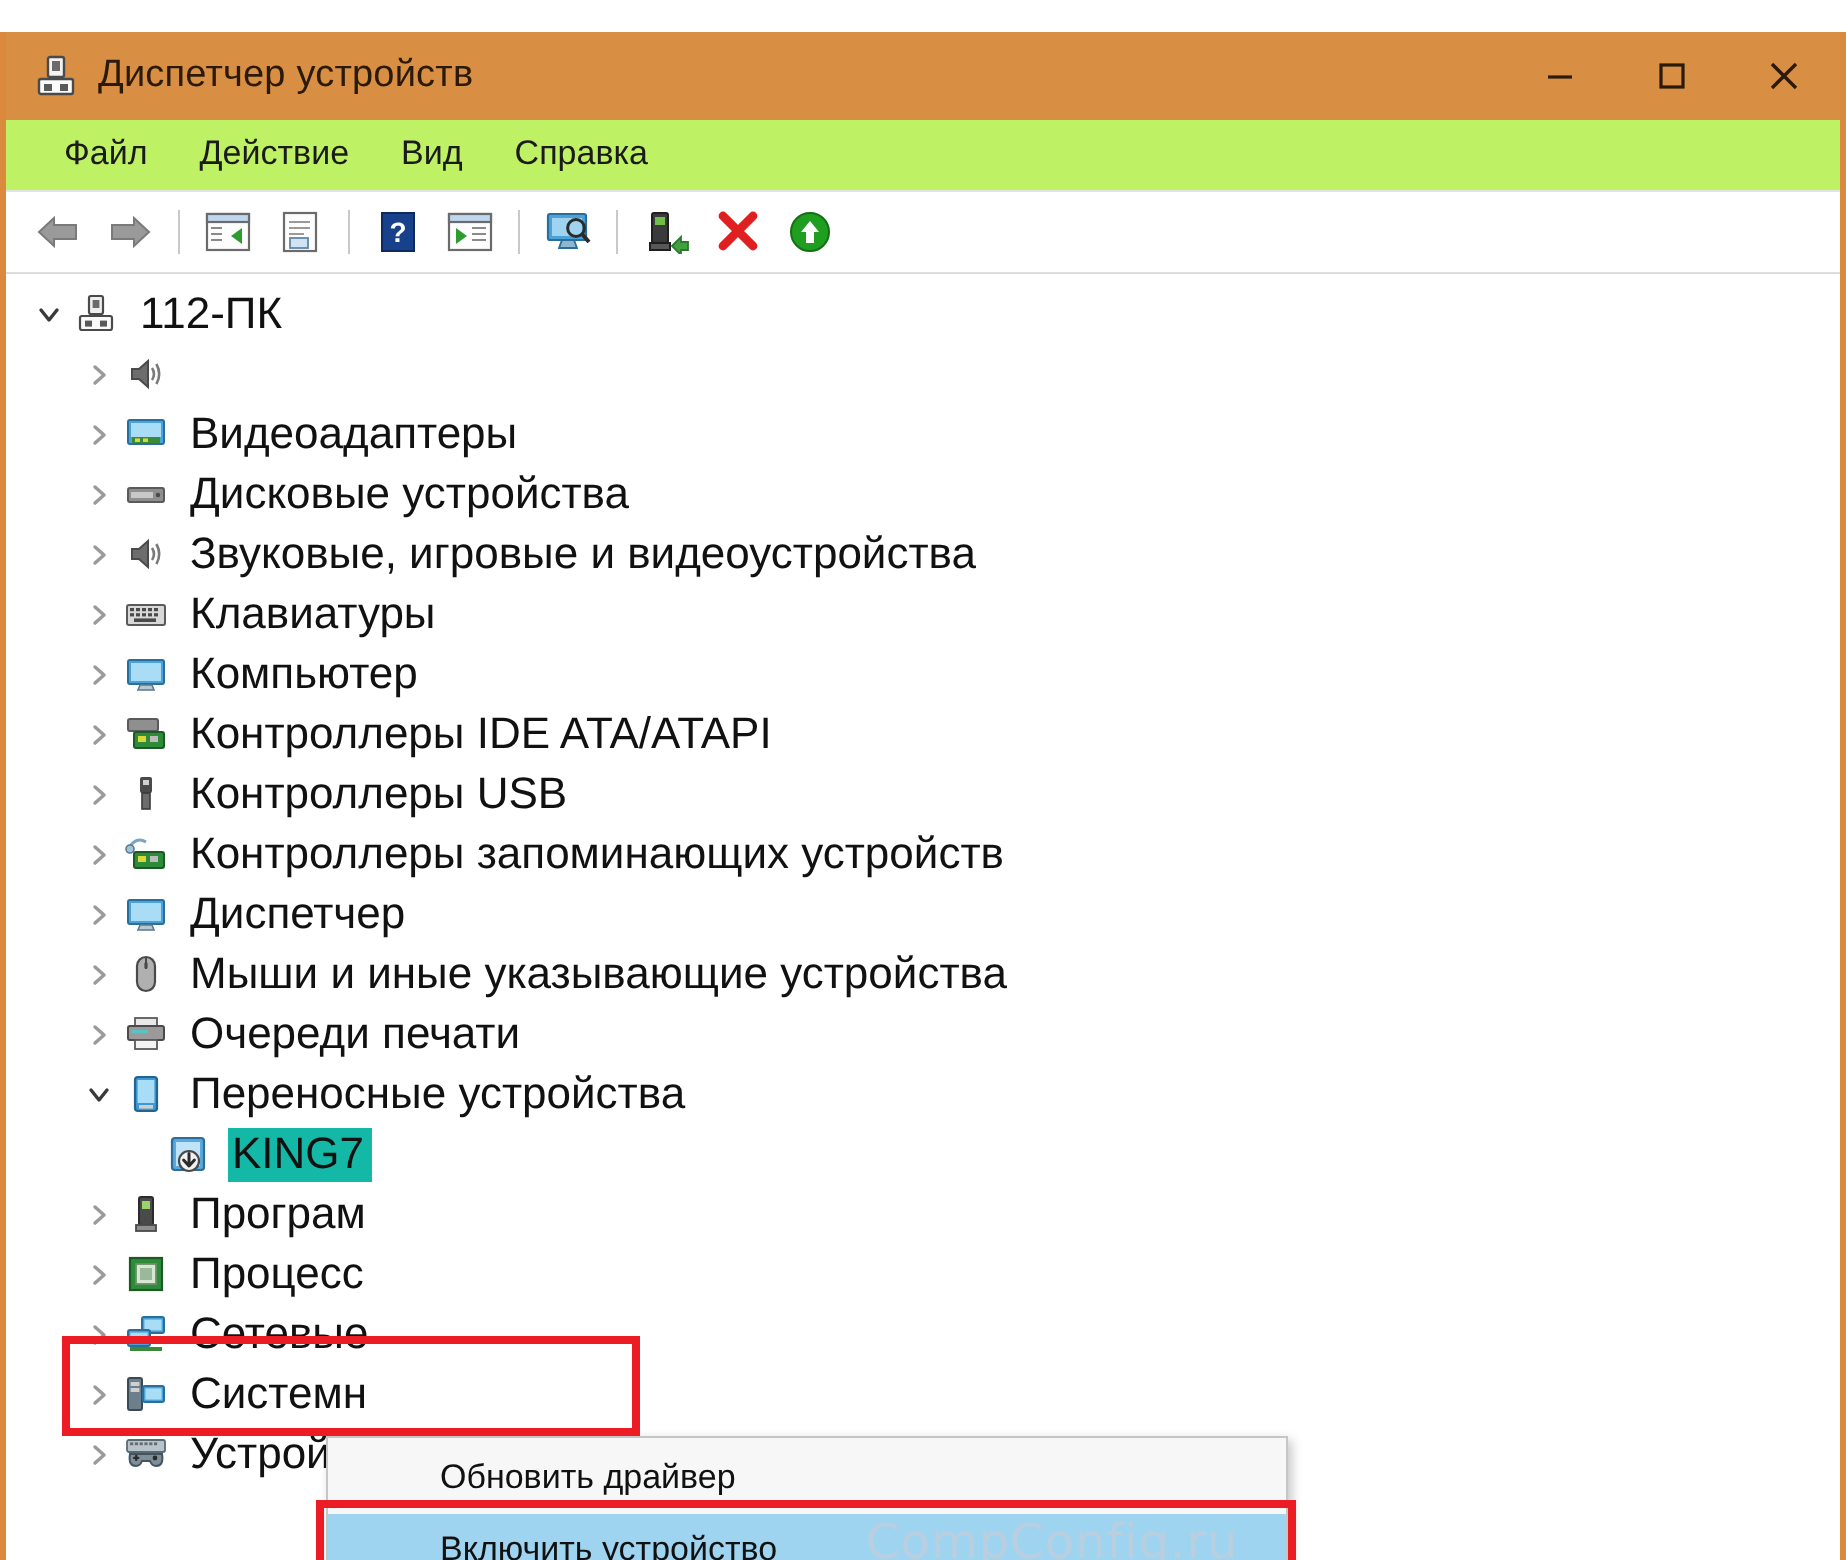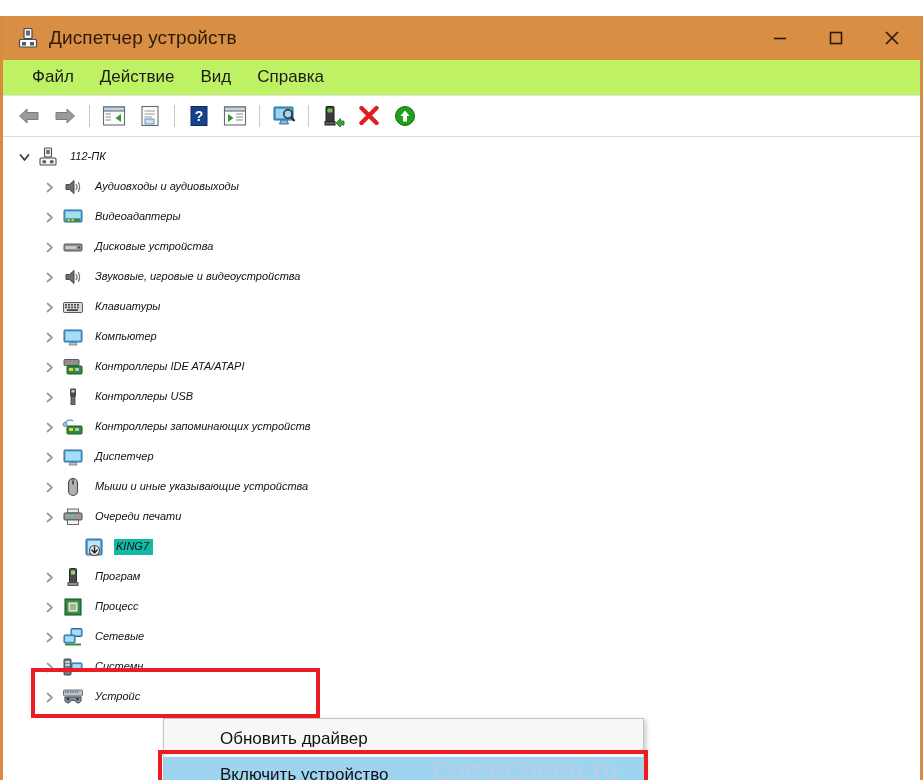--- a/index.html
+++ b/index.html
@@ -134,24 +134,23 @@
     display: flex; align-items: center; justify-content: center;
     color: #6d6d6d;
   }
   .node-ico {
     width: 22px; height: 22px;
     flex: none;
     margin-right: 9px;
     position: relative;
   }
   .node-label {
-    font-size: 11px;
+    font-size: 22px;
     color: #111111;
     line-height: 1;
-    font-style: italic;
   }
   .node .label-wrap { display:flex; align-items:center; padding: 2px 4px 3px 2px; }
   .node.selected .label-wrap { background:#14b8a6; }
 
   
   .depth0 { padding-left: 8px; }
   .depth1 { padding-left: 33px; }
   .depth2 { padding-left: 80px; }
 
   
@@ -358,23 +357,20 @@
             <path d="M4.5 2.5 L9 6.5 L4.5 10.5" fill="none" stroke="#9a9a9a" stroke-width="1.7" stroke-linecap="round" stroke-linejoin="round"></path>
           </svg>
       </span>
       <span class="node-ico">
         <svg width="22" height="22" viewBox="0 0 22 22">
           <path d="M4 8.5 L7.5 8.5 L12 4.5 L12 17.5 L7.5 13.5 L4 13.5 Z" fill="#6d6d6d" stroke="#4a4a4a" stroke-width="1"></path>
           <path d="M14 8 Q16 11 14 14" fill="none" stroke="#7a7a7a" stroke-width="1.3"></path>
           <path d="M16.2 6 Q19 11 16.2 16" fill="none" stroke="#7a7a7a" stroke-width="1.3"></path>
         </svg>
       </span>
-      <span class="label-wrap">
-          <span class="node-label">Аудиовходы и аудиовыходы</span>
-        </span>
     </div>
 
 
     <div class="node depth1">
       <span class="chev">
         <svg width="13" height="13" viewBox="0 0 13 13">
             <path d="M4.5 2.5 L9 6.5 L4.5 10.5" fill="none" stroke="#9a9a9a" stroke-width="1.7" stroke-linecap="round" stroke-linejoin="round"></path>
           </svg>
       </span>
       <span class="node-ico">
@@ -579,20 +575,37 @@
           <rect x="2" y="7" width="18" height="7" rx="1" fill="#9a9a9a" stroke="#4a4a4a" stroke-width="1"></rect>
           <rect x="4" y="9" width="8" height="1.6" fill="#5ac2c2"></rect>
           <rect x="5.5" y="14" width="11" height="4.5" fill="#f4f4f4" stroke="#5a5a5a" stroke-width="0.9"></rect>
         </svg>
       </span>
       <span class="label-wrap">
           <span class="node-label">Очереди печати</span>
         </span>
     </div>
 
+    <div class="node depth1">
+      <span class="chev">
+        <svg width="13" height="13" viewBox="0 0 13 13">
+            <path d="M2.5 4 L6.5 9 L10.5 4" fill="none" stroke="#3a3a3a" stroke-width="1.7" stroke-linecap="round" stroke-linejoin="round"></path>
+          </svg>
+      </span>
+      <span class="node-ico">
+        <svg width="22" height="22" viewBox="0 0 22 22">
+          <rect x="5.5" y="2.5" width="11" height="17" rx="1.5" fill="#3a9ad9" stroke="#23648f" stroke-width="1.1"></rect>
+          <rect x="6.8" y="4" width="8.4" height="11.5" fill="#a9dcf5"></rect>
+          <rect x="7.5" y="16.5" width="7" height="1.8" fill="#cfcfcf"></rect>
+        </svg>
+      </span>
+      <span class="label-wrap">
+          <span class="node-label">Переносные устройства</span>
+        </span>
+    </div>
 
     <div class="node depth2 selected">
       <span class="node-ico">
         <svg width="22" height="22" viewBox="0 0 22 22">
           <rect x="3" y="3" width="16" height="16" rx="1.5" fill="#5aa8dc" stroke="#2a6e99" stroke-width="1.1"></rect>
           <rect x="5" y="5" width="12" height="12" fill="#bfe4f7"></rect>
           <circle cx="11.5" cy="14.5" r="5" fill="#f2f2f2" stroke="#4a4a4a" stroke-width="1.1"></circle>
           <path d="M11.5 10.8 L11.5 16.6 M8.8 14 L11.5 17 L14.2 14" fill="none" stroke="#2b2b2b" stroke-width="1.5" stroke-linecap="round" stroke-linejoin="round"></path>
         </svg>
       </span>

